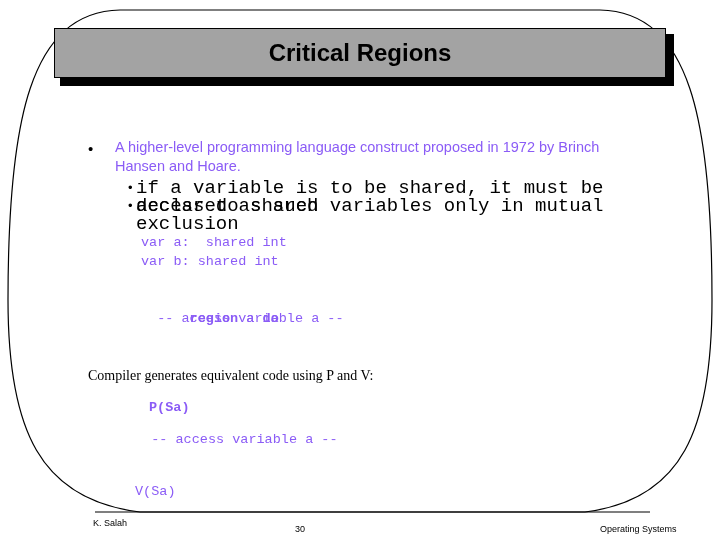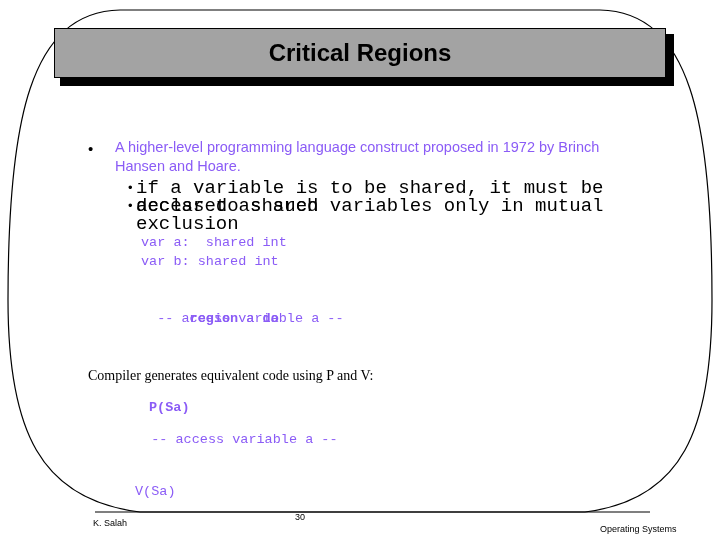--- a/index.html
+++ b/index.html
@@ -152,21 +152,21 @@
   
   .footer-item {
     position: absolute;
     font-family: "Liberation Sans", sans-serif;
     font-size: 9px;
     line-height: 11px;
     color: #000000;
     white-space: nowrap;
   }
   #footer-author { left: 93px;  top: 518px; }
-  #footer-page   { left: 0;     top: 512px; width: 600px; text-align: center; }
+  #footer-page   { left: 0;     top: 524px; width: 600px; text-align: center; }
   #footer-course { left: 566px; top: 524px; margin-left: 34px; }
 </style>
 </head>
 <body>
 
 <div id="slide">
 
   <svg id="frame-svg" viewBox="0 0 720 540">
     <path d="M 8 300
              C 8 120, 30 12, 120 10

